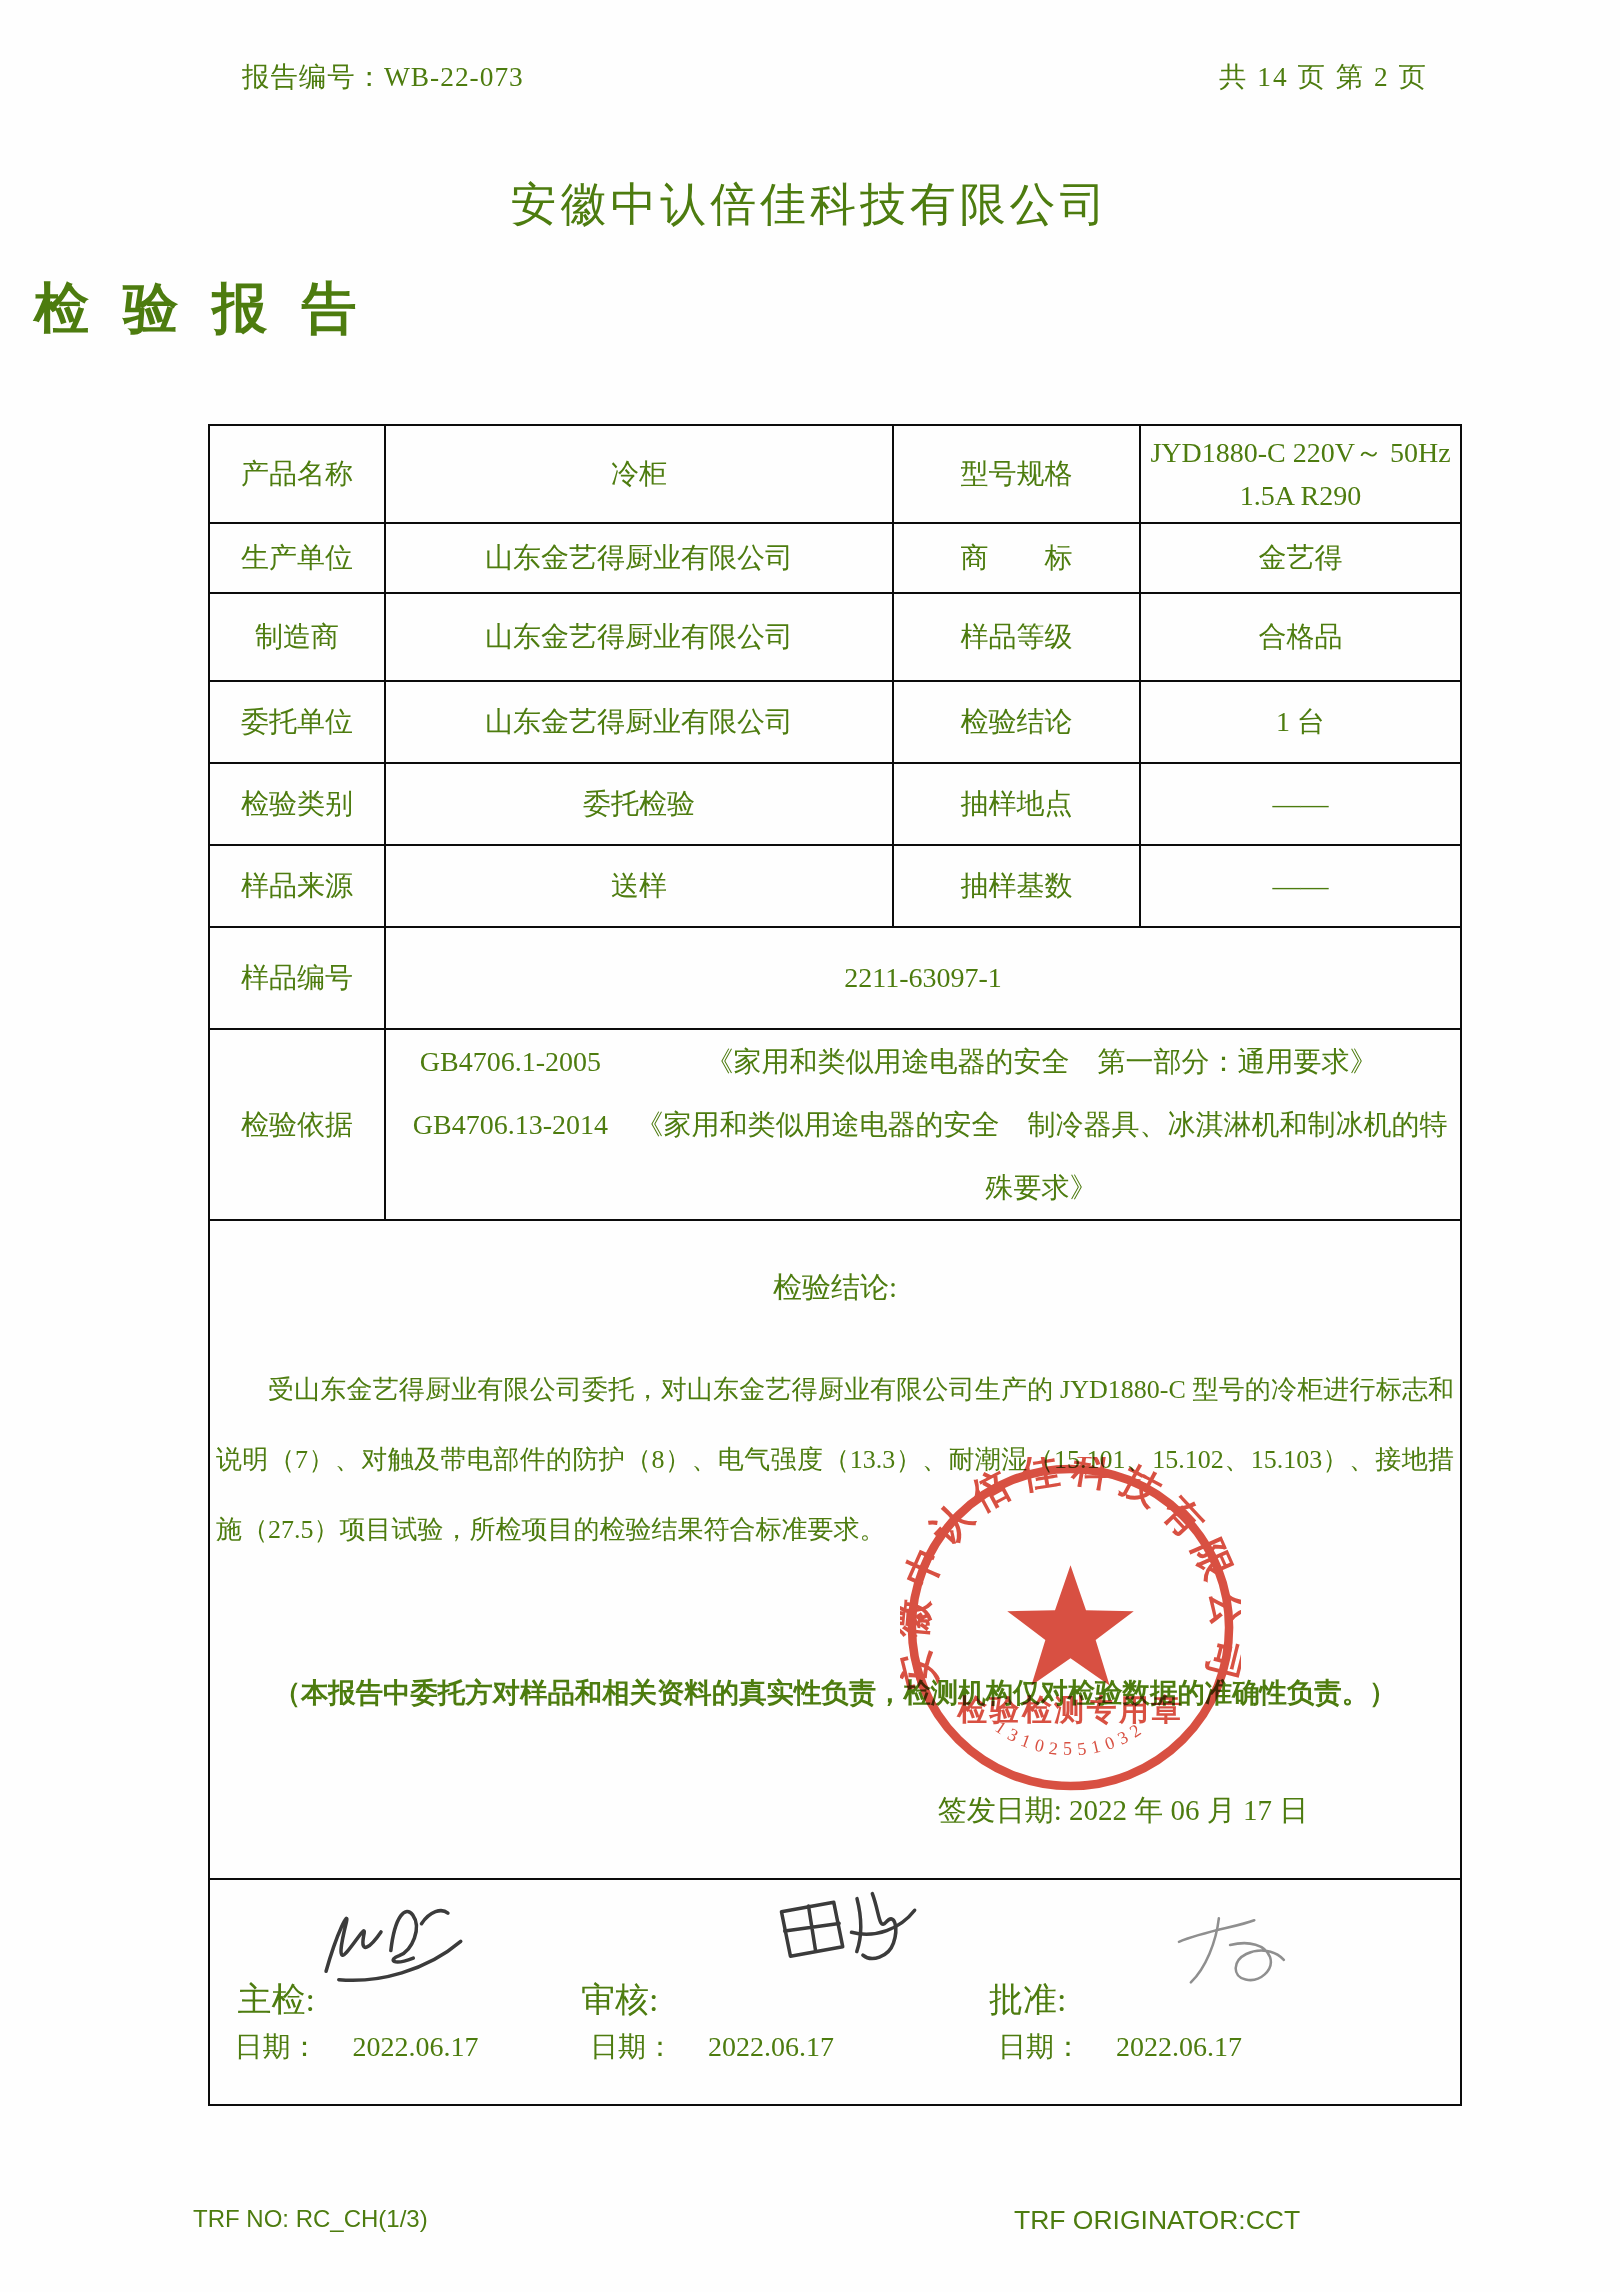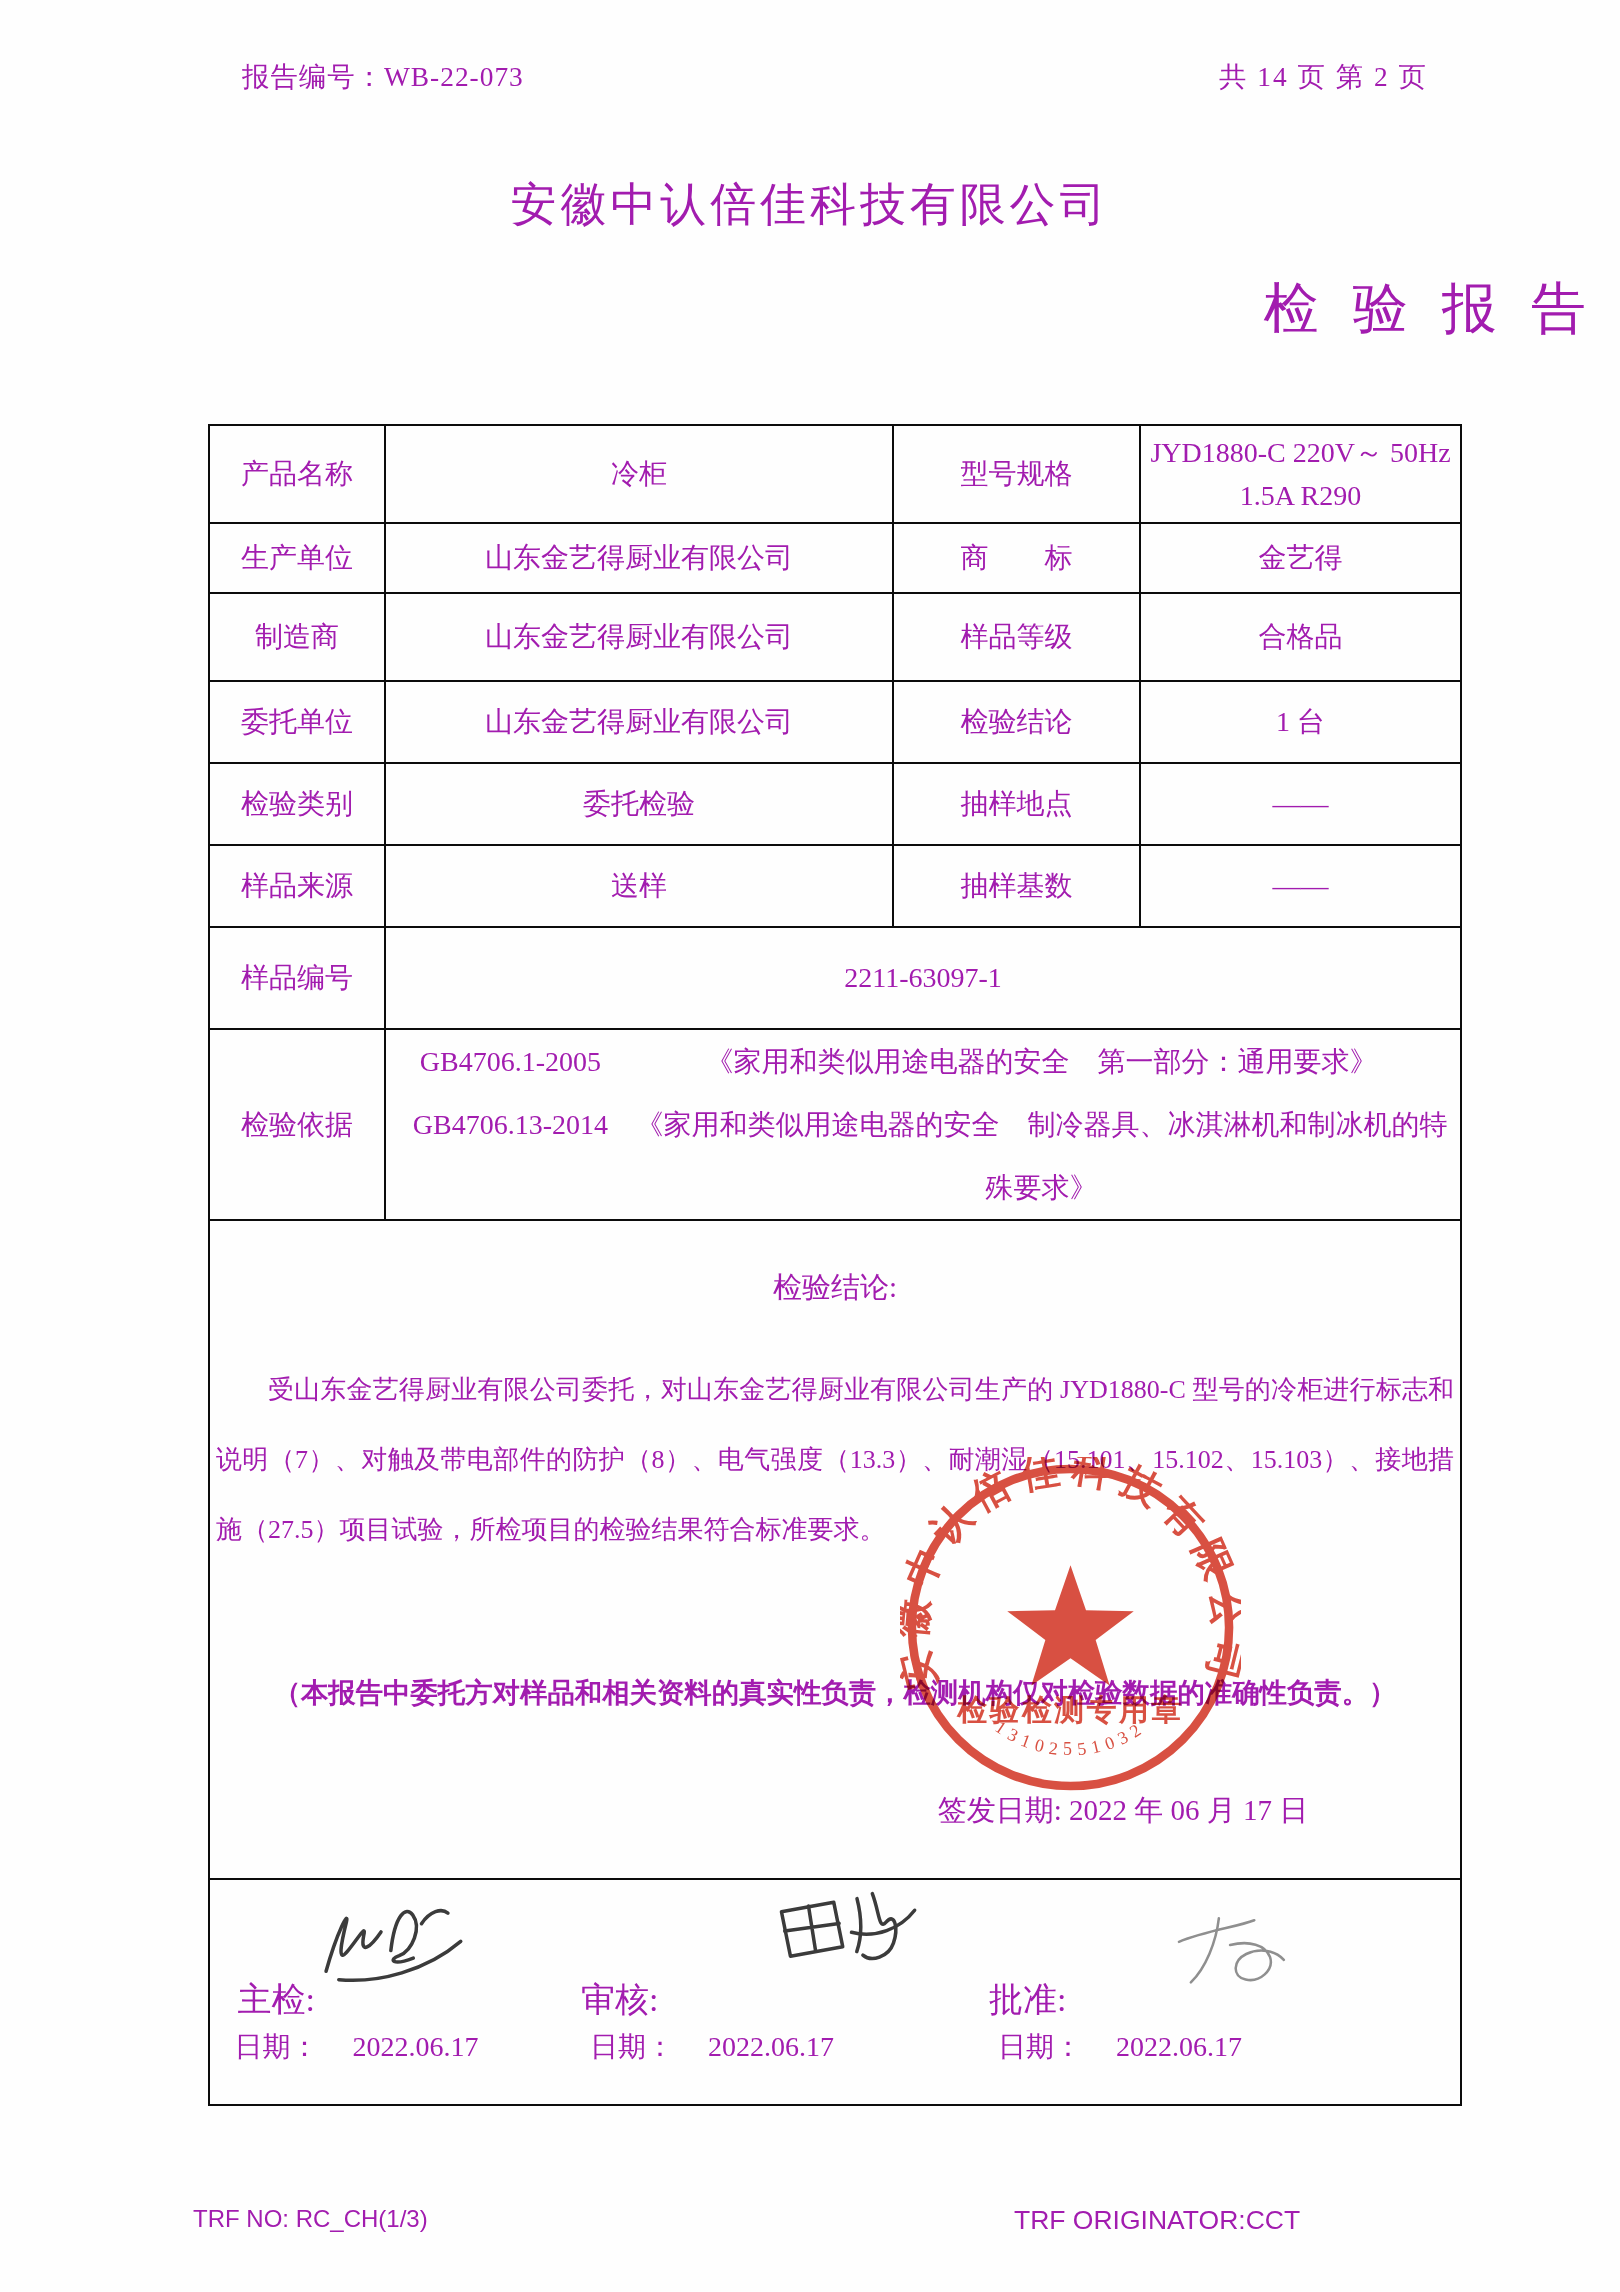--- a/index.html
+++ b/index.html
@@ -3,35 +3,35 @@
 <meta charset="utf-8">
 <style>
   * { margin:0; padding:0; box-sizing:border-box; }
   html,body { background:#888; }
   .page {
     position:relative;
     width:1620px; height:2293px;
     margin:0 auto;
     background:#fefefe;
     font-family:"Liberation Serif","DejaVu Serif",serif;
-    color:#a21caf;
+    color:#4d7c0f;
     overflow:hidden;
   }
   
   .hdr-left  { position:absolute; top:59px; left:242px; font-size:27.4px; letter-spacing:1px; }
   .hdr-right { position:absolute; top:59px; right:192px; font-size:27.4px; letter-spacing:2px; }
   
   .company-title {
     position:absolute; top:174px; left:0; width:100%;
     text-align:center; font-size:46px; letter-spacing:3.9px; font-weight:500;
   }
   .doc-title {
     position:absolute; top:272px; left:0; width:100%;
-    text-align:right; font-size:55px; letter-spacing:0.62em; text-indent:0.62em;
-    font-weight:400;
+    text-align:left; font-size:55px; letter-spacing:0.62em; text-indent:0.62em;
+    font-weight:700;
   }
   
   table.info {
     position:absolute; top:424px; left:208px;
     width:1253px; border-collapse:collapse; table-layout:fixed;
     font-size:28px;
   }
   table.info td {
     border-left:2px solid #0c0c0c; border-right:2px solid #0c0c0c;
     border-top:2.9px solid #0c0c0c;  border-bottom:2.9px solid #0c0c0c;

